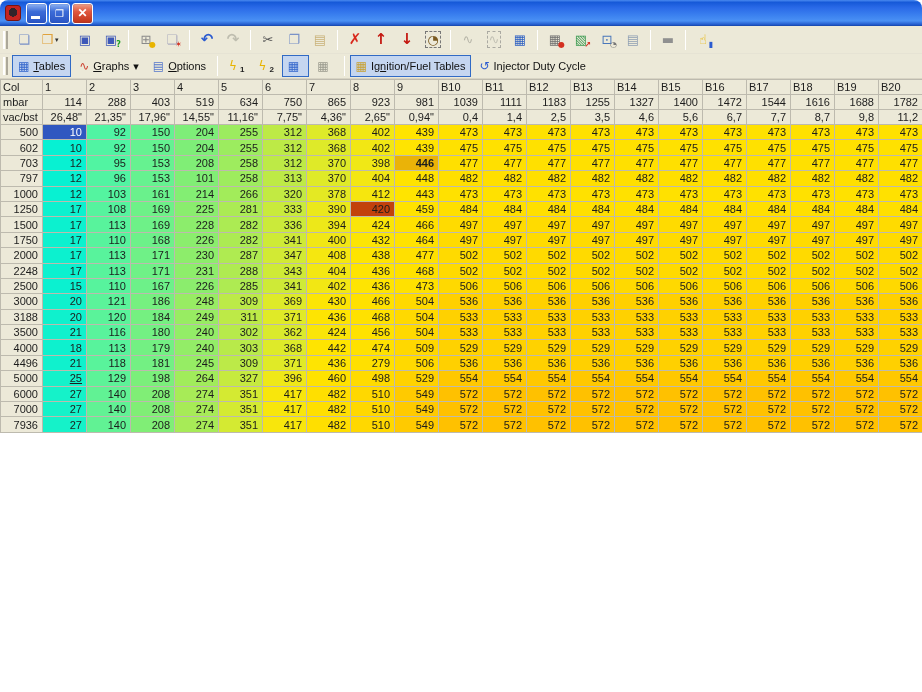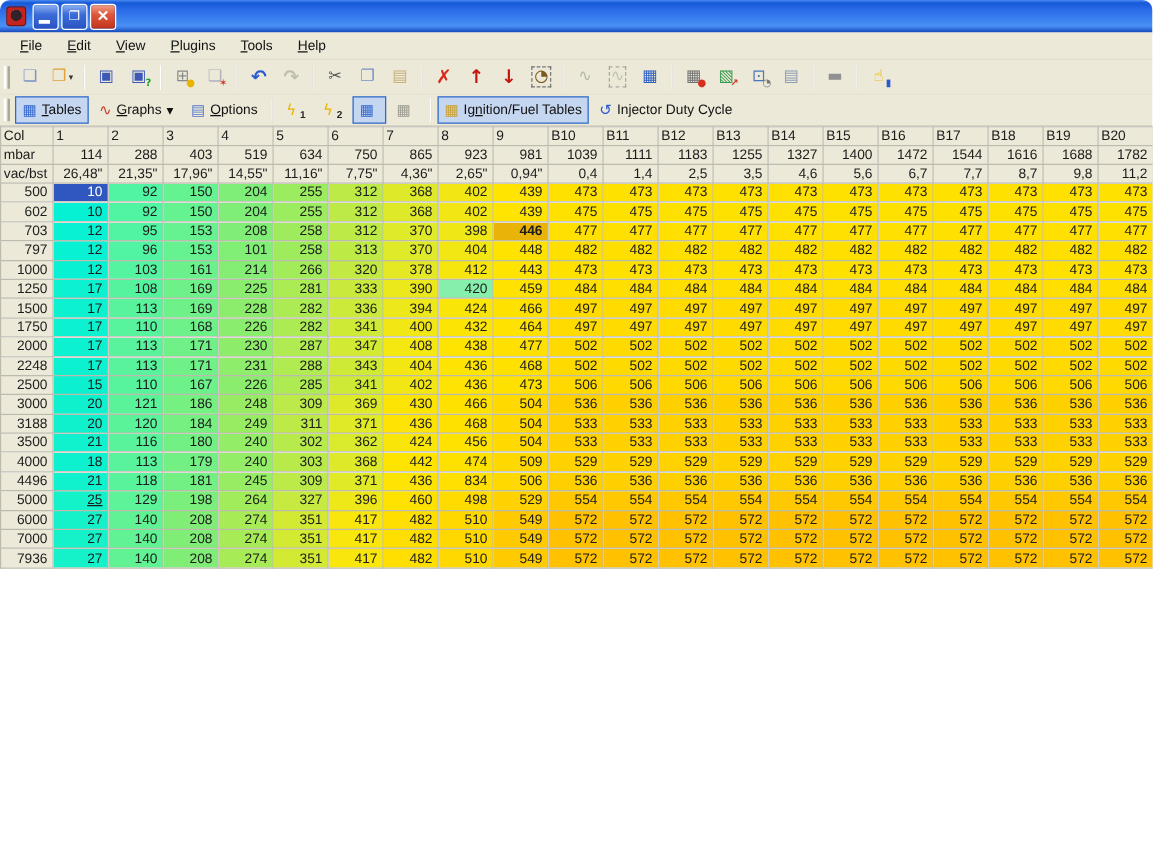--- a/index.html
+++ b/index.html
@@ -71,28 +71,20 @@
 
 <div class="window">
   <div class="titlebar">
     <span class="appicon"></span>
     <span class="winbtns" id="winbtns">
         <span class="wb wb-min"></span>
         <span class="wb wb-restore">❐</span>
         <span class="wb wb-close">✕</span>
       </span>
   </div>
-  <div class="menubar" id="menubar">
-      <span class="mi fl">File</span>
-      <span class="mi fl">Edit</span>
-      <span class="mi fl">View</span>
-      <span class="mi fl">Plugins</span>
-      <span class="mi fl">Tools</span>
-      <span class="mi fl">Help</span>
-    </div>
   <div class="toolbar tb1" id="toolbar-main">
       <span class="grip"></span>
       <button class="tbtn">
         <span class="glyph" style="color: rgb(122, 146, 200);">❏</span>
       </button>
       <button class="tbtn">
         <span class="glyph" style="color: rgb(224, 162, 60);">❒</span>
         <span class="dd">▾</span>
       </button>
       <span class="sep"></span>
@@ -434,21 +426,21 @@
           </tr>
           <tr>
             <th>1250</th>
             <td style="background: rgb(12, 241, 207);">17</td>
             <td style="background: rgb(86, 243, 158);">108</td>
             <td style="background: rgb(110, 241, 136);">169</td>
             <td style="background: rgb(138, 237, 110);">225</td>
             <td style="background: rgb(171, 235, 84);">281</td>
             <td style="background: rgb(201, 234, 60);">333</td>
             <td style="background: rgb(235, 232, 27);">390</td>
-            <td style="background: #86efac; margin-top: 28px;">420</td>
+            <td style="background: #c2410c; margin-top: 28px;">420</td>
             <td style="background: rgb(255, 226, 0);">459</td>
             <td style="background: rgb(255, 223, 0);">484</td>
             <td style="background: rgb(255, 223, 0);">484</td>
             <td style="background: rgb(255, 223, 0);">484</td>
             <td style="background: rgb(255, 223, 0);">484</td>
             <td style="background: rgb(255, 223, 0);">484</td>
             <td style="background: rgb(255, 223, 0);">484</td>
             <td style="background: rgb(255, 223, 0);">484</td>
             <td style="background: rgb(255, 223, 0);">484</td>
             <td style="background: rgb(255, 223, 0);">484</td>
@@ -664,21 +656,21 @@
           </tr>
           <tr>
             <th>4496</th>
             <td style="background: rgb(16, 241, 205);">21</td>
             <td style="background: rgb(89, 243, 155);">118</td>
             <td style="background: rgb(115, 240, 131);">181</td>
             <td style="background: rgb(150, 237, 100);">245</td>
             <td style="background: rgb(188, 234, 72);">309</td>
             <td style="background: rgb(224, 234, 39);">371</td>
             <td style="background: rgb(254, 228, 2);">436</td>
-            <td style="background: rgb(255, 224, 0);">834</td>
+            <td style="background: rgb(255, 224, 0);">279</td>
             <td style="background: rgb(255, 217, 0);">506</td>
             <td style="background: rgb(255, 208, 0);">536</td>
             <td style="background: rgb(255, 208, 0);">536</td>
             <td style="background: rgb(255, 208, 0);">536</td>
             <td style="background: rgb(255, 208, 0);">536</td>
             <td style="background: rgb(255, 208, 0);">536</td>
             <td style="background: rgb(255, 208, 0);">536</td>
             <td style="background: rgb(255, 208, 0);">536</td>
             <td style="background: rgb(255, 208, 0);">536</td>
             <td style="background: rgb(255, 208, 0);">536</td>

